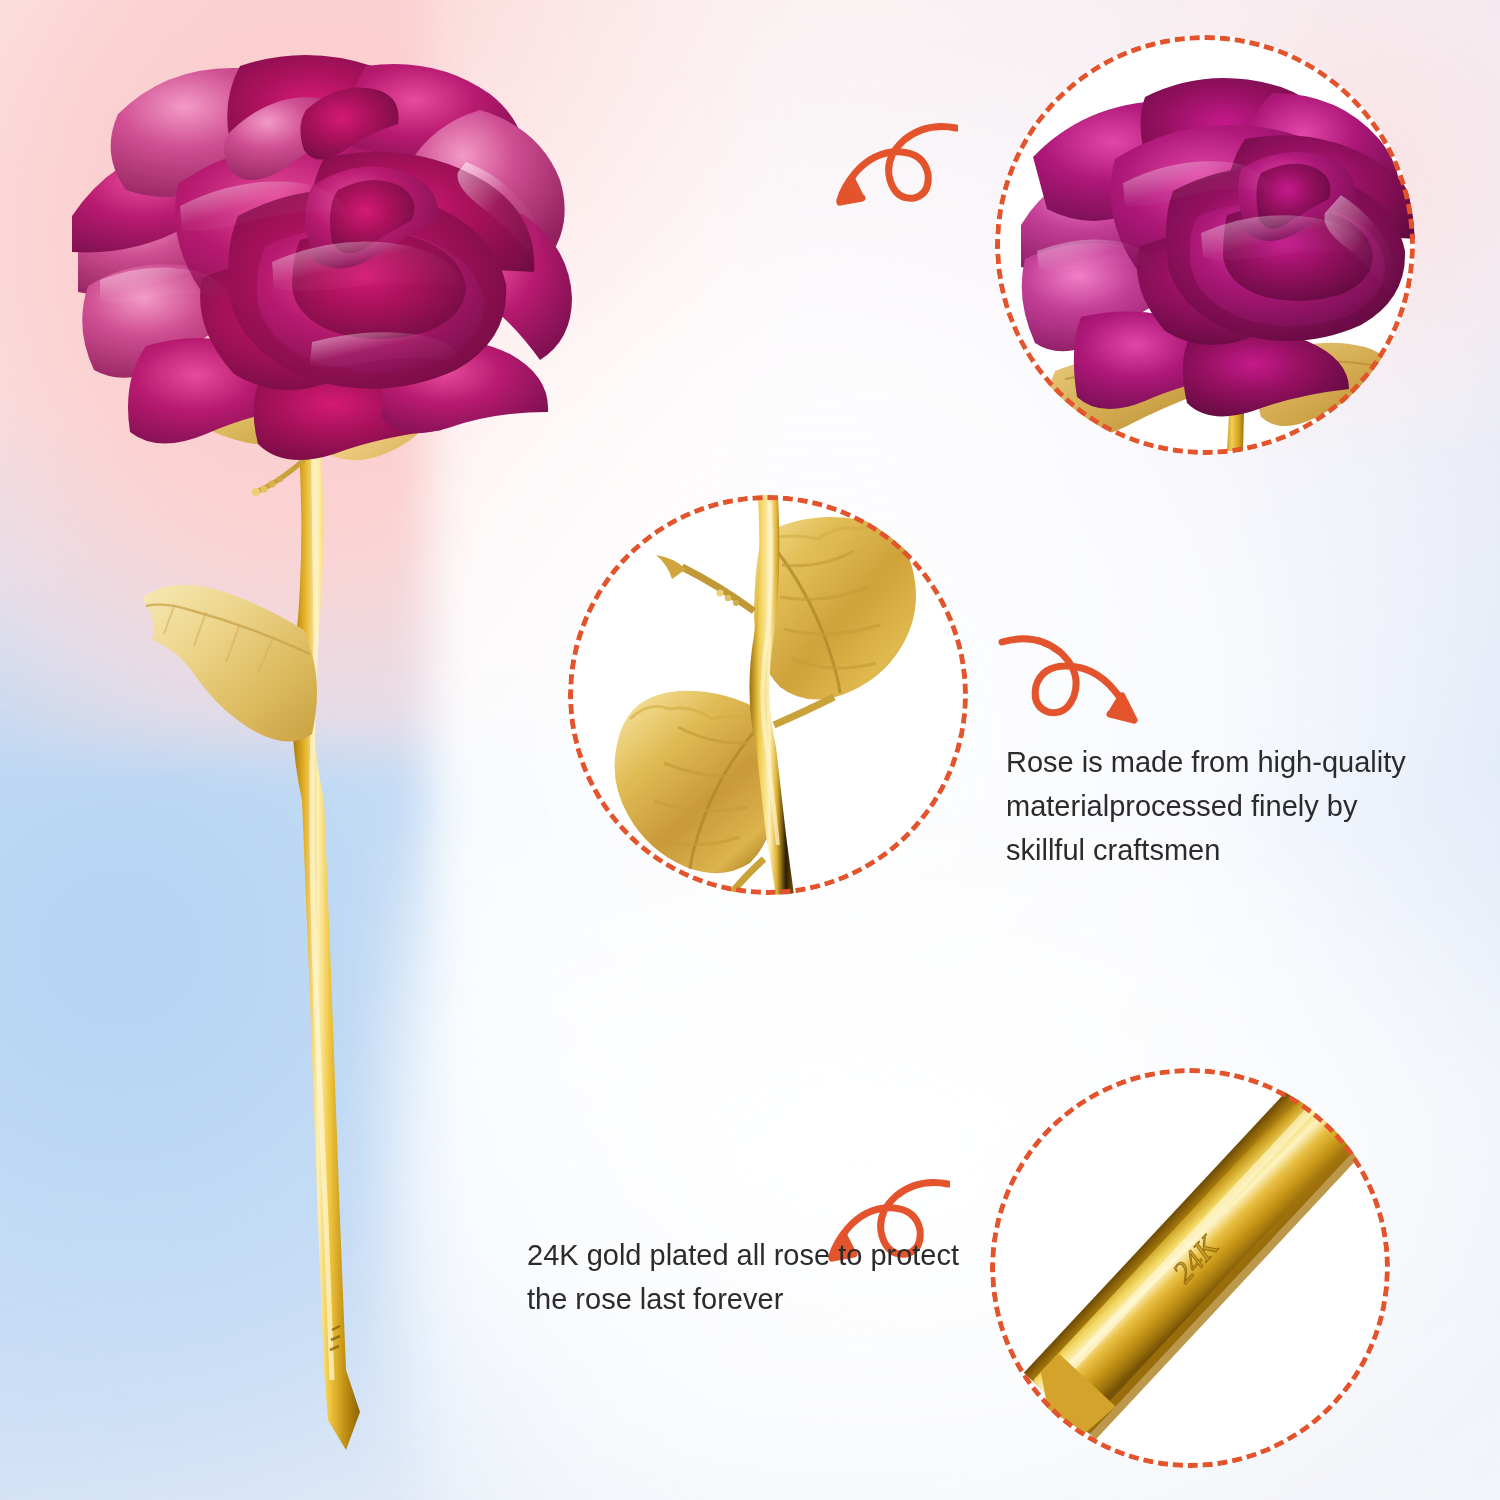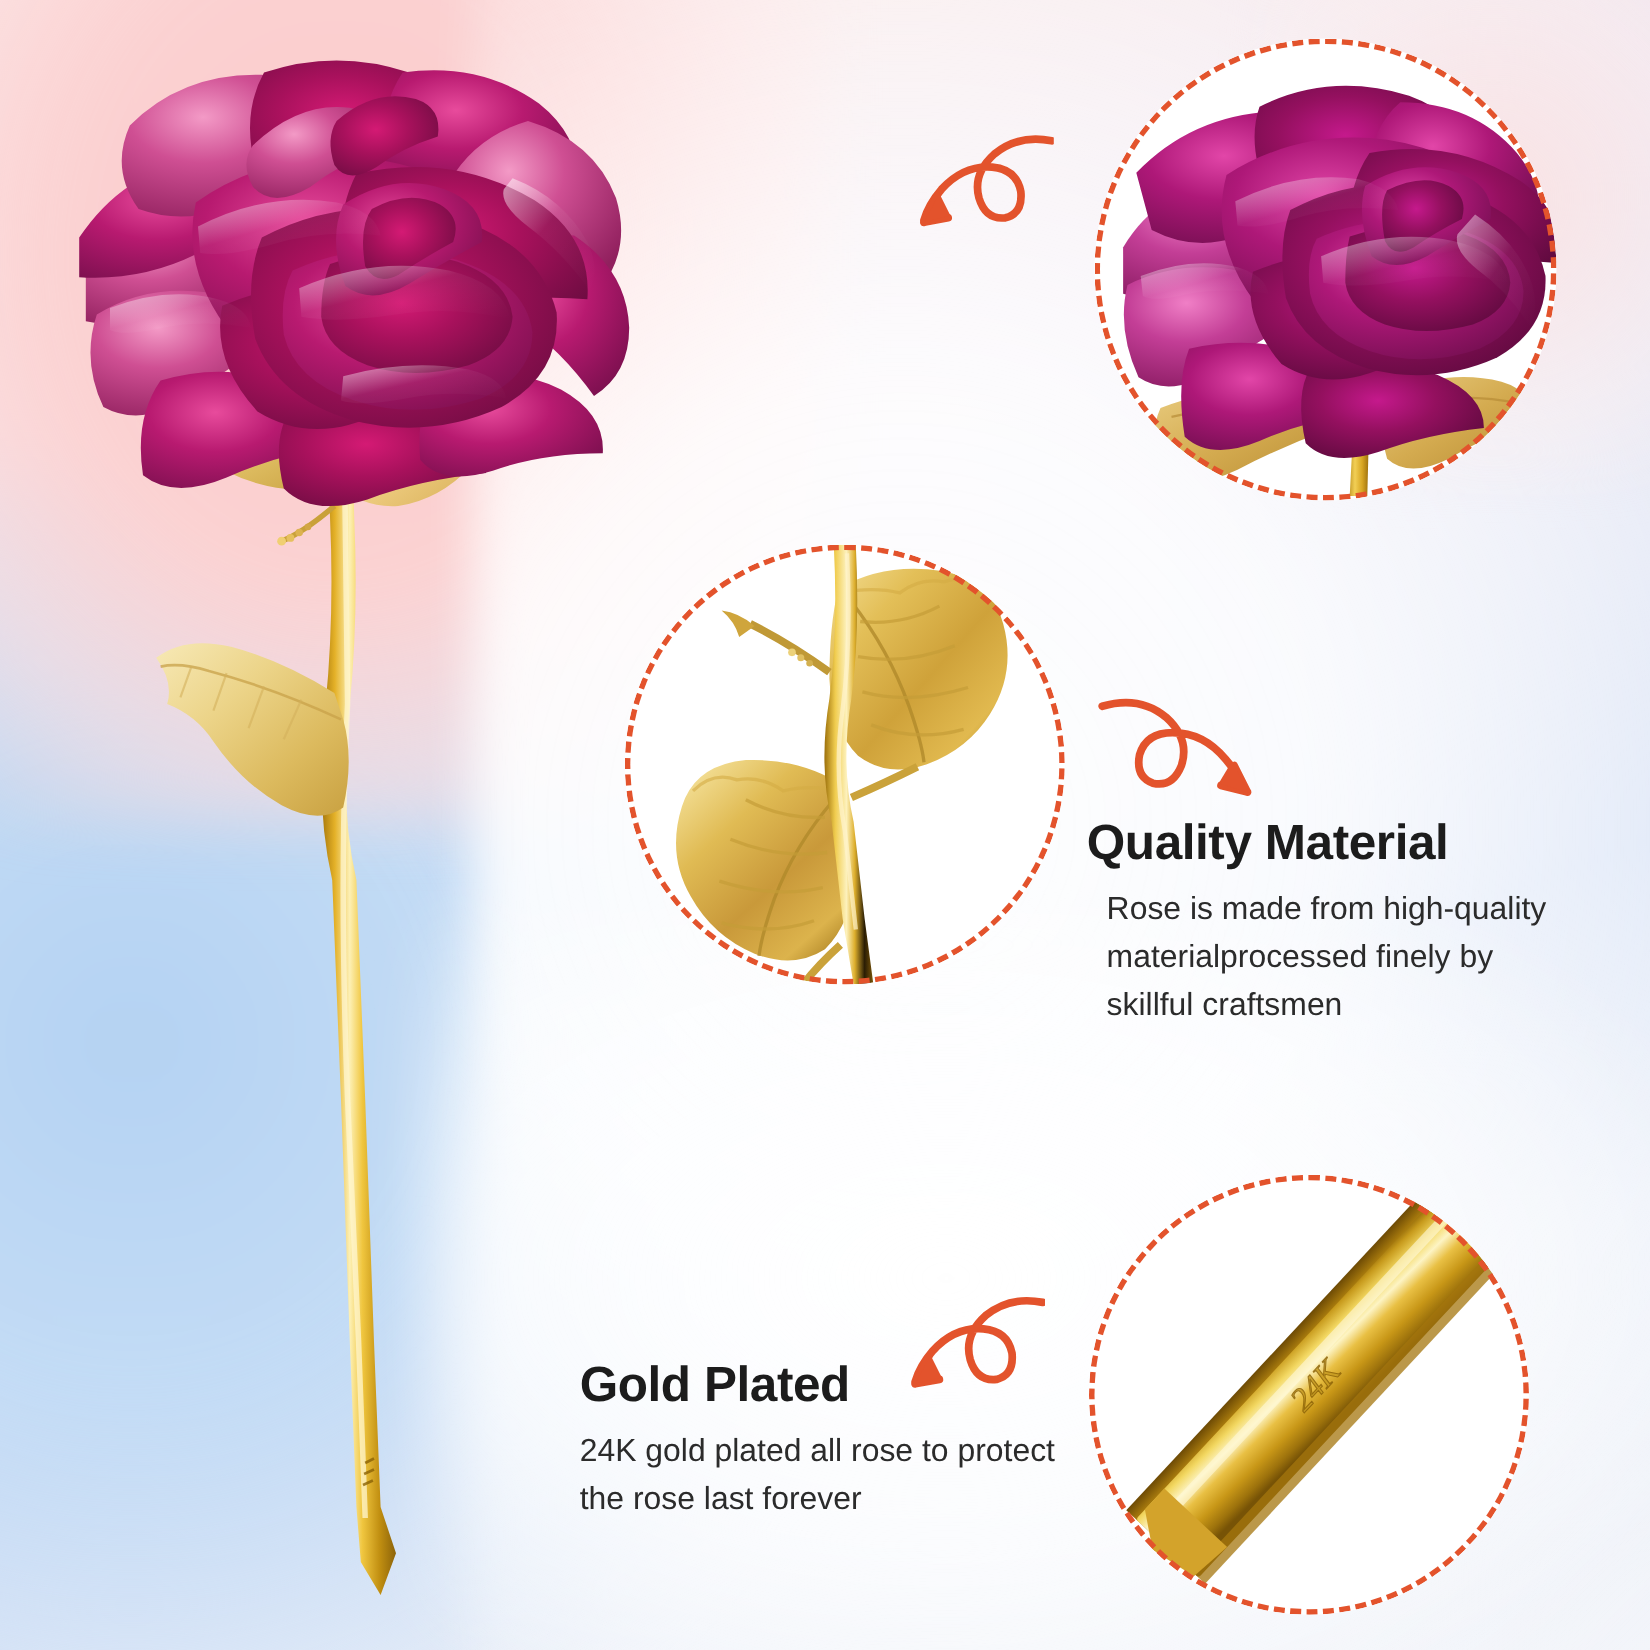--- a/index.html
+++ b/index.html
@@ -385,22 +385,20 @@
 
   <svg class="arrow" style="left:810px;top:1178px;width:140px;height:110px" viewBox="0 0 140 110">
     <path d="M138 6 Q108 0 86 18 Q66 36 72 58 Q78 78 96 76 Q112 72 110 52
              Q106 32 84 30 Q58 28 38 50 Q26 64 22 78" stroke="#e3532c" stroke-width="7" fill="none" stroke-linecap="round"></path>
     <path d="M22 80 L44 76 M22 80 L34 56" stroke="#e3532c" stroke-width="7" fill="none" stroke-linecap="round"></path>
     <path d="M22 80 L46 74 L36 54 Z" fill="#e3532c"></path>
   </svg>
 
 
   <div class="feat" id="feat-quality">
-    <h2>Quality Material</h2>
     <p>Rose is made from high-quality materialprocessed finely by skillful craftsmen</p>
   </div>
 
   <div class="feat" id="feat-gold">
-    <h2>Gold Plated</h2>
     <p>24K gold plated all rose to protect the rose last forever</p>
   </div>
 
 </div>
 
 </body></html>

